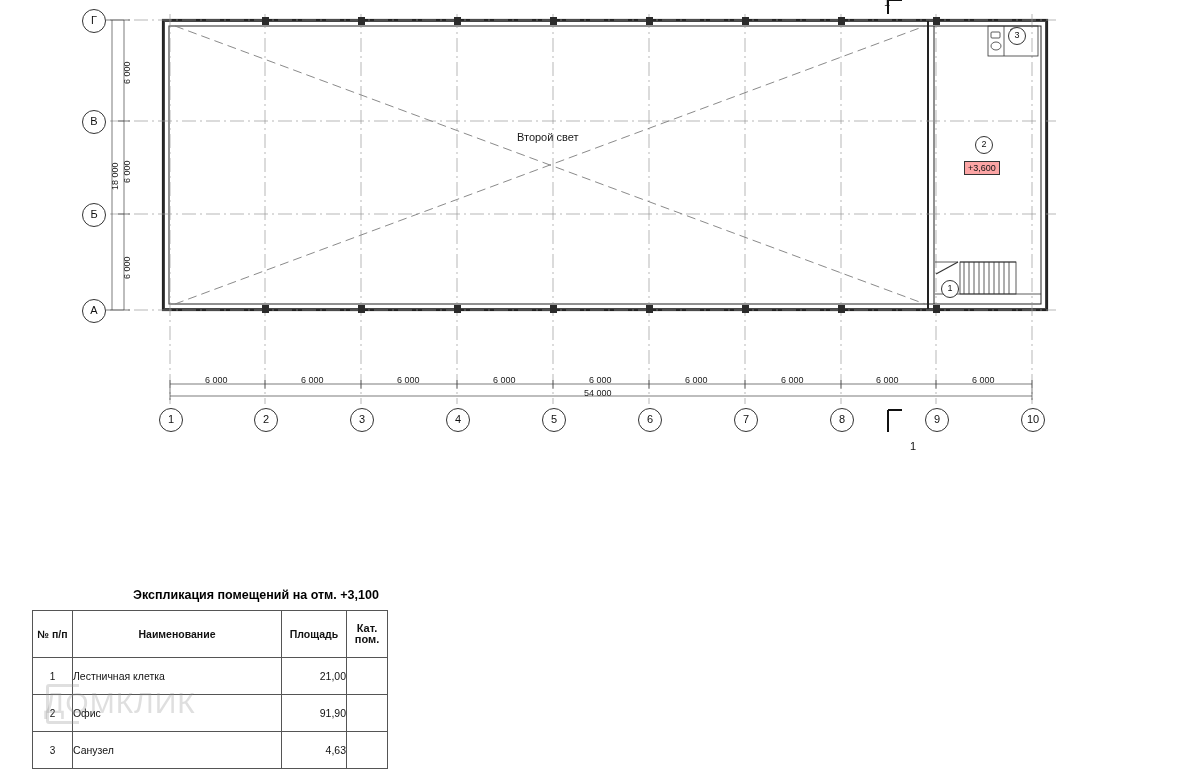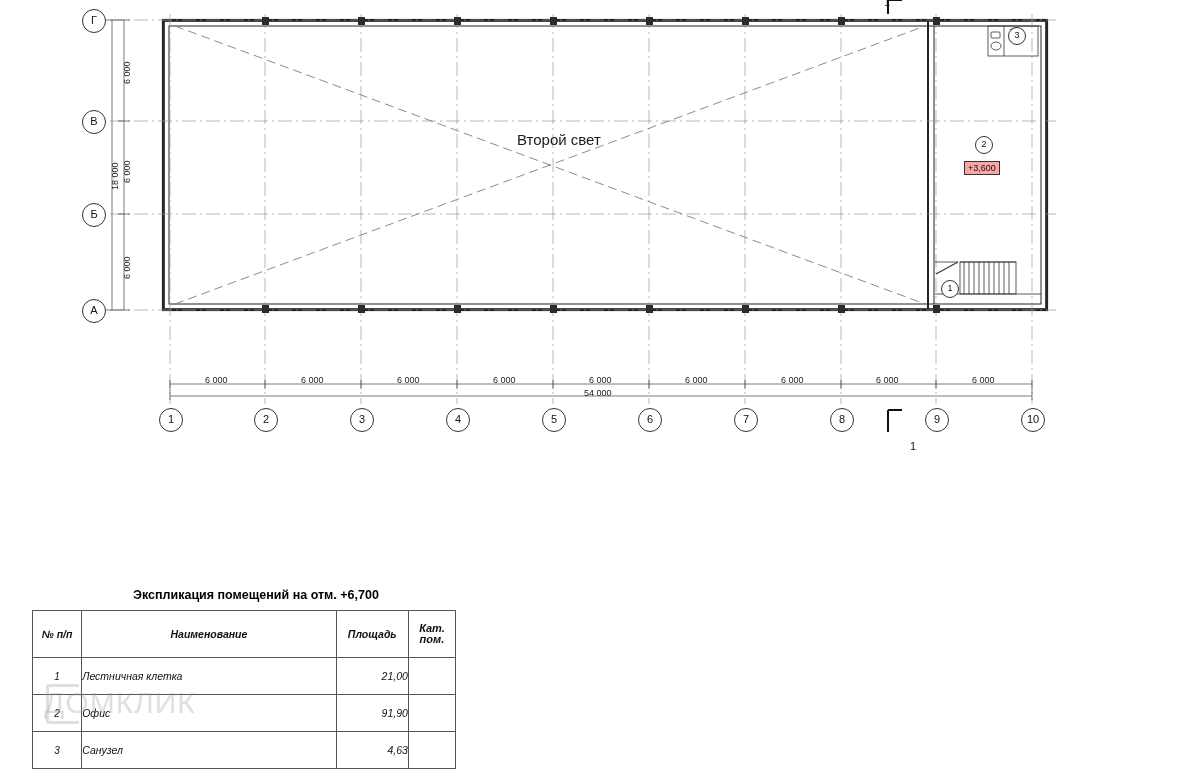--- a/index.html
+++ b/index.html
@@ -33,21 +33,21 @@
     font-size:9px;padding:1px 3px;line-height:10px;color:#111;
   }
   .secmark{position:absolute;font-size:11px;color:#111;}
 
   
   #expl-wrap{position:absolute;left:32px;top:588px;width:440px;}
   #expl-title{
     font-size:12.5px;font-weight:bold;text-align:center;margin:0 0 8px 8px;color:#000;
   }
   table.expl{
-    border-collapse:collapse;width:424px;font-size:10.5px;background:transparent;font-style:italic;
+    border-collapse:collapse;width:356px;font-size:10.5px;background:transparent;
   }
   table.expl th,table.expl td{
     border:1px solid #555;padding:0;color:#111;
   }
   table.expl th{
     font-weight:bold;text-align:center;height:46px;font-size:10.5px;line-height:12px;
   }
   table.expl td{height:36px;}
   .c-num{width:46px;text-align:center;font-size:10px;}
   .c-name{width:242px;text-align:left;padding-left:6px;}
@@ -215,32 +215,32 @@
 <div class="dimtxt" style="left:781px;top:375px;">6 000</div>
 <div class="dimtxt" style="left:876px;top:375px;">6 000</div>
 <div class="dimtxt" style="left:972px;top:375px;">6 000</div>
 <div class="dimtxt" style="left:584px;top:388px;">54 000</div>
 
 <div class="vdim" style="left:122px;top:84px;">6 000</div>
 <div class="vdim" style="left:122px;top:183px;">6 000</div>
 <div class="vdim" style="left:122px;top:279px;">6 000</div>
 <div class="vdim" style="left:110px;top:190px;">18 000</div>
 
-<div class="txt" style="left:517px;top:131px;font-size:15px;">Второй свет</div>
+<div class="txt" style="left:517px;top:131px;font-size:11px;">Второй свет</div>
 
 <div class="bubble-sm" style="left:1008px;top:27px;">3</div>
 <div class="bubble-sm" style="left:975px;top:136px;">2</div>
 <div class="elev" style="left:964px;top:161px;">+3,600</div>
 <div class="bubble-sm" style="left:941px;top:280px;">1</div>
 
 <div class="secmark" style="left:910px;top:440px;">1</div>
 <div class="secmark" style="left:884px;top:-4px;">1</div>
 
 <div id="expl-wrap">
-  <div id="expl-title">Экспликация помещений на отм. +6,700</div>
+  <div id="expl-title">Экспликация помещений на отм. +3,100</div>
   <table class="expl">
     <thead>
       <tr>
         <th class="c-num">№ п/п</th>
         <th class="c-name">Наименование</th>
         <th class="c-area">Площадь</th>
         <th class="c-cat" style="font-size:11px;line-height:11px;">Кат. пом.</th>
       </tr>
     </thead>
     <tbody>

